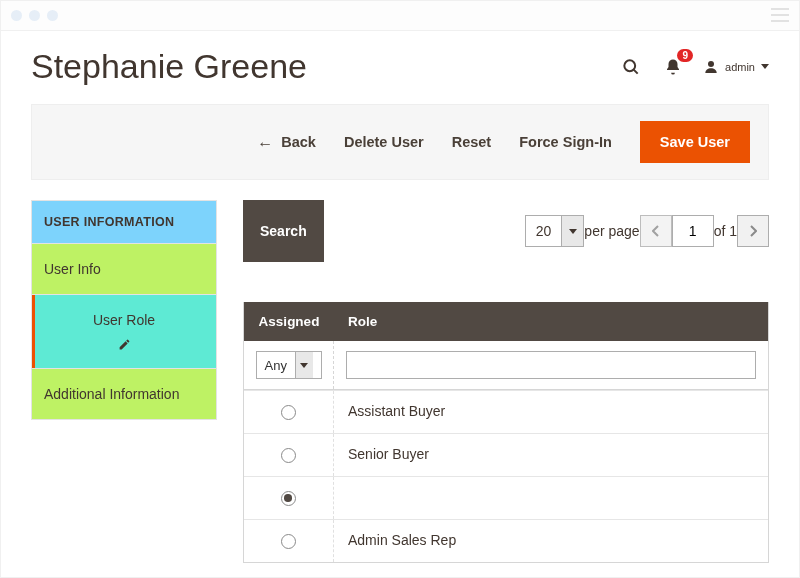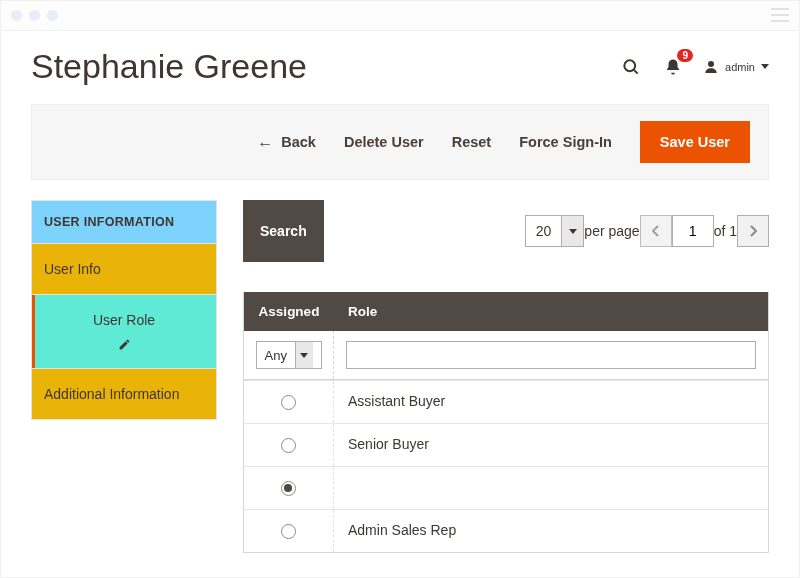--- a/index.html
+++ b/index.html
@@ -24,34 +24,34 @@
   .back-arrow { font-size: 16px; }
   .primary-btn { background: #eb5202; color: #fff; padding: 13px 20px; font-size: 14.5px; font-weight: 600; cursor: pointer; border: none; }
   .body-row { display: flex; gap: 26px; margin-top: 20px; }
   .sidebar { width: 186px; flex-shrink: 0; }
   .side-box { border: 1px solid #e3e3e3; }
   .side-header { background: #7dd3fc; border-bottom: 1px solid #e3e3e3; padding: 14px 12px; font-size: 12.5px; font-weight: 700; letter-spacing: .3px; color: #41362f; }
   .side-item { padding: 17px 12px; font-size: 14px; color: #41362f; border-bottom: 1px solid #e3e3e3; cursor: pointer; position: relative; display: flex; align-items: center; gap: 10px; }
   .side-item:last-child { border-bottom: none; align-items: flex-end; }
   .side-item.active { background: #5eead4; flex-direction: column; }
   .side-item.active::before { content: ""; position: absolute; left: 0; top: 0; bottom: 0; width: 3px; background: #eb5202; }
-  .side-item.inactive { background: #eab308; }
+  .side-item.inactive { background: #bef264; }
   .main { flex: 1; min-width: 0; }
   .toolbar { display: flex; align-items: center; justify-content: space-between; }
   .search-btn { background: #514943; color: #fff; font-size: 14px; font-weight: 600; padding: 22px 16px; cursor: pointer; border: 1px solid #514943; }
   .pager { display: flex; align-items: center; font-size: 14px; color: #41362f; }
   .select-box { display: inline-flex; align-items: stretch; border: 1px solid #adadad; height: 32px; }
   .select-val { padding: 0 10px; display: flex; align-items: center; min-width: 34px; font-size: 14px; }
   .select-caret { width: 22px; background: #e8e8e8; border-left: 1px solid #adadad; display: flex; align-items: center; justify-content: center; }
   .select-caret .tri { width: 0; height: 0; border-left: 4px solid transparent; border-right: 4px solid transparent; border-top: 5px solid #41362f; }
   .nav-btn { width: 32px; height: 32px; border: 1px solid #adadad; background: #f1f1f1; display: inline-flex; align-items: center; justify-content: center; cursor: pointer; color: #777; }
   .nav-btn.disabled { opacity: .8; cursor: default; }
   .page-input { width: 42px; height: 32px; border: 1px solid #adadad; text-align: center; font-size: 14px; }
   .perpage-label { font-size: 14px; }
-  .grid { margin-top: 30px; border: 1px solid #d6d6d6; border-top: none; }
+  .grid { margin-top: 40px; border: 1px solid #d6d6d6; border-top: none; }
   .grid-head { display: flex; background: #514943; color: #fff; font-size: 13.5px; font-weight: 600; }
   .col-assigned { width: 90px; flex-shrink: 0; padding: 12px 10px; text-align: center; }
   .col-role { flex: 1; padding: 12px 14px; }
   .grid-filter { display: flex; border-bottom: 1px solid #d6d6d6; }
   .grid-filter .col-assigned { padding: 10px 8px; border-right: 1px dashed #d6d6d6; display:flex; justify-content:center; }
   .grid-filter .col-role { padding: 10px 12px; }
   .filter-select { display: inline-flex; align-items: stretch; border: 1px solid #adadad; height: 28px; width: 66px; }
   .filter-select .select-val { min-width: 0; padding: 0 8px; font-size: 13px; }
   .filter-select .select-caret { width: 18px; }
   .filter-input { width: 100%; height: 28px; border: 1px solid #adadad; padding: 0 8px; font-size: 13px; }

